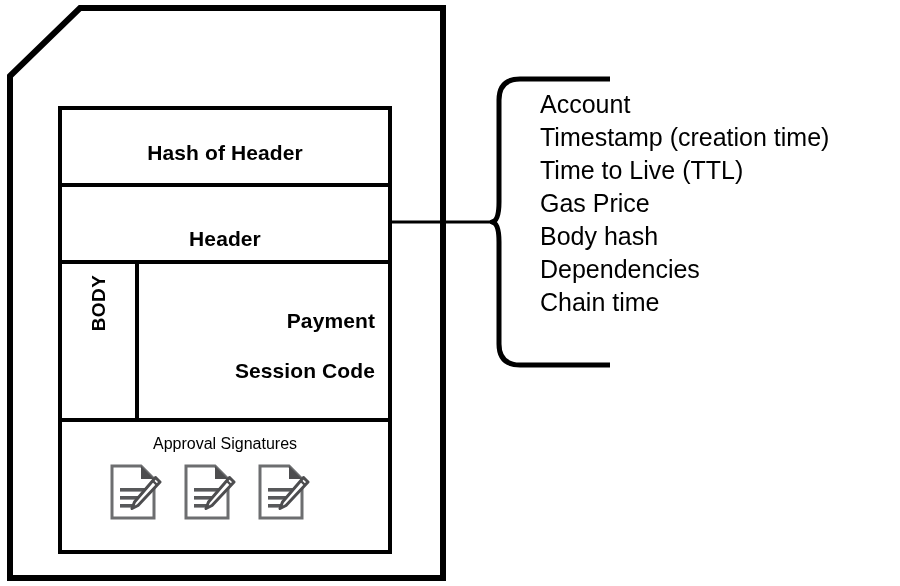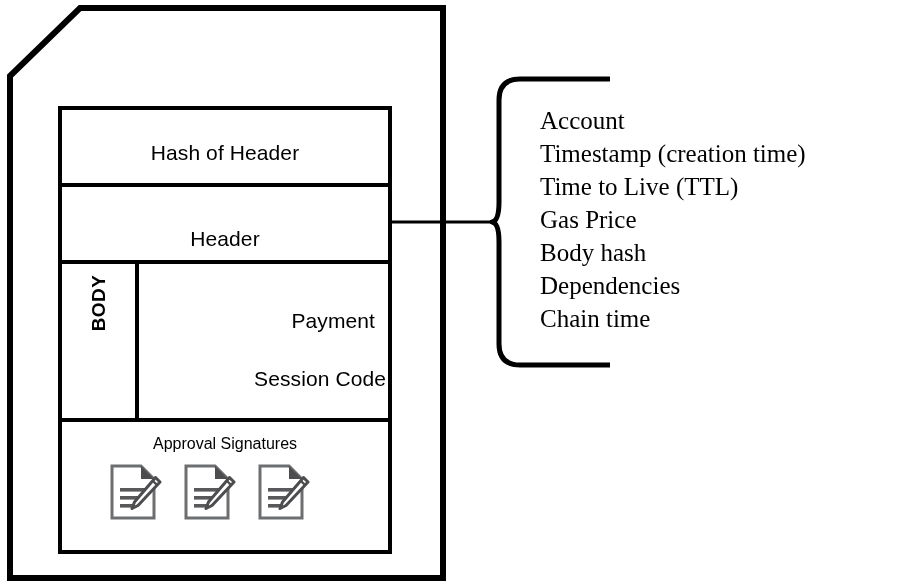--- a/index.html
+++ b/index.html
@@ -26,21 +26,21 @@
     height: 586px;
   }
 
   
   .txt {
     position: absolute;
     color: #000000;
     white-space: nowrap;
   }
   .cell-label {
-    font-weight: normal;
+    font-weight: bold;
     font-size: 21px;
     letter-spacing: 0.1px;
   }
   #hash-of-header-label {
     left: 60px;
     top: 141px;
     width: 330px;
     text-align: center;
   }
   #header-label {
@@ -50,24 +50,23 @@
     text-align: center;
   }
   #payment-label {
     left: 140px;
     top: 309px;
     width: 235px;
     text-align: right;
   }
   #session-code-label {
     left: 140px;
-    top: 367px;
+    top: 359px;
     width: 235px;
     text-align: right;
-    padding-left: 11px;
   }
   #body-label {
     left: 64px;
     top: 292px;
     width: 70px;
     text-align: center;
     transform: rotate(-90deg);
     transform-origin: center center;
     font-weight: bold;
     font-size: 19px;
@@ -97,23 +96,22 @@
   .sig-icon {
     width: 56px;
     height: 60px;
     display: block;
   }
 
   
   #header-fields-list {
     position: absolute;
     left: 540px;
-    top: 104px;
+    top: 88px;
     width: 340px;
-    font-family: Liberation Serif, serif;
   }
   #header-fields-list .field-item {
     font-size: 25px;
     line-height: 33px;
     color: #000000;
     white-space: nowrap;
     letter-spacing: 0px;
   }
 </style>
 </head>

